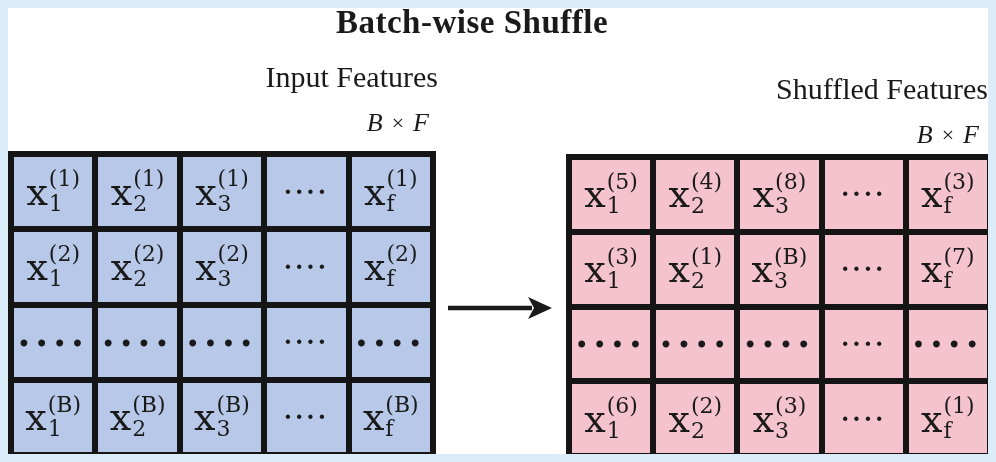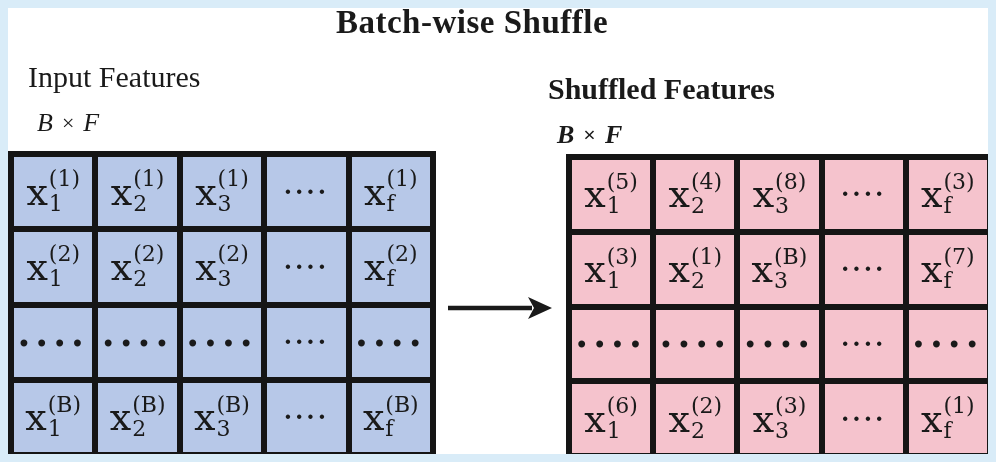--- a/index.html
+++ b/index.html
@@ -16,29 +16,29 @@
   .title{
     position:absolute;
     top:-4px;left:-26px;width:100%;
     text-align:center;
     font-size:33px;
     font-weight:bold;
     letter-spacing:0.5px;
   }
   .panel-header{
     position:absolute;
-    text-align:left;
+    text-align:right;
     line-height:1.1;
   }
   .panel-header .hdr{font-size:30px;}
   .panel-header .dims{font-size:26px;margin-top:16px;}
   .dims .dim-letter{font-style:italic;margin:0 9px;}
   .dims .times{font-size:22px;vertical-align:1px;}
   .ph-left{left:20px;top:52px;width:410px;}
-  .ph-right{left:540px;top:64px;width:440px;font-weight:bold;}
+  .ph-right{left:540px;top:64px;width:440px;}
 
   table.feat{
     position:absolute;
     border-collapse:separate;
     border-spacing:0;
     table-layout:fixed;
     border:3px solid #151515;
   }
   table.feat td{
     border:3px solid #151515;

